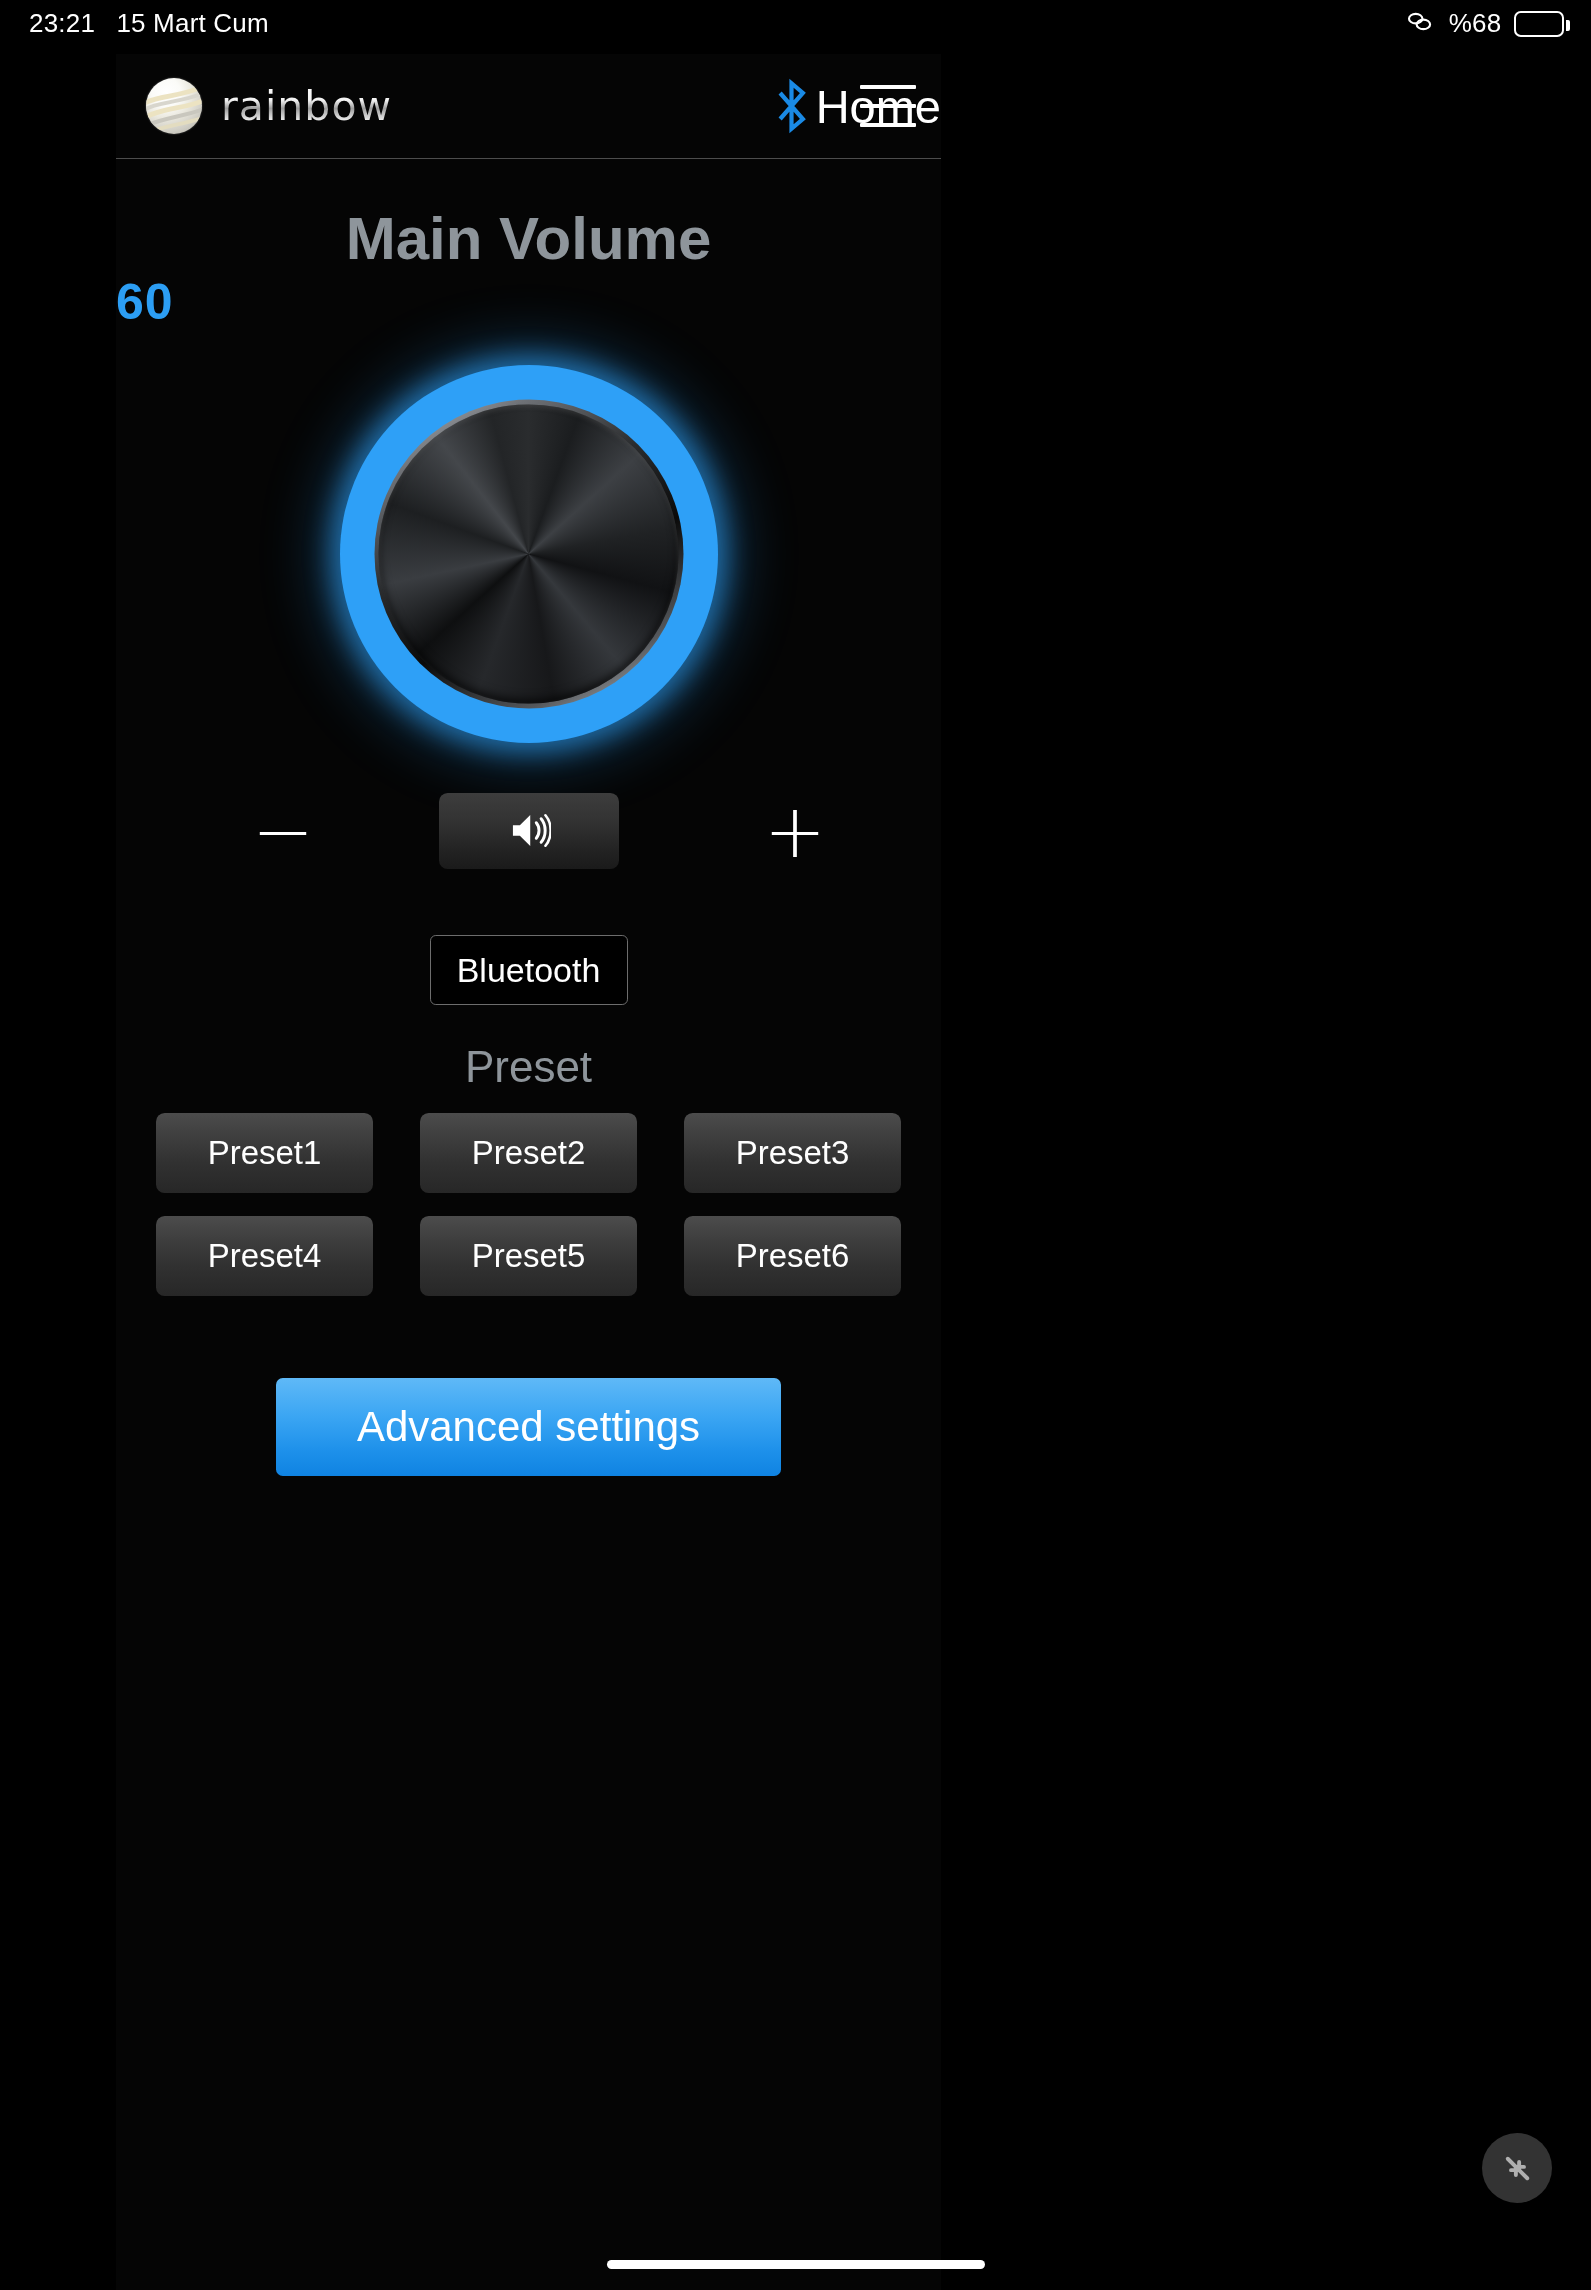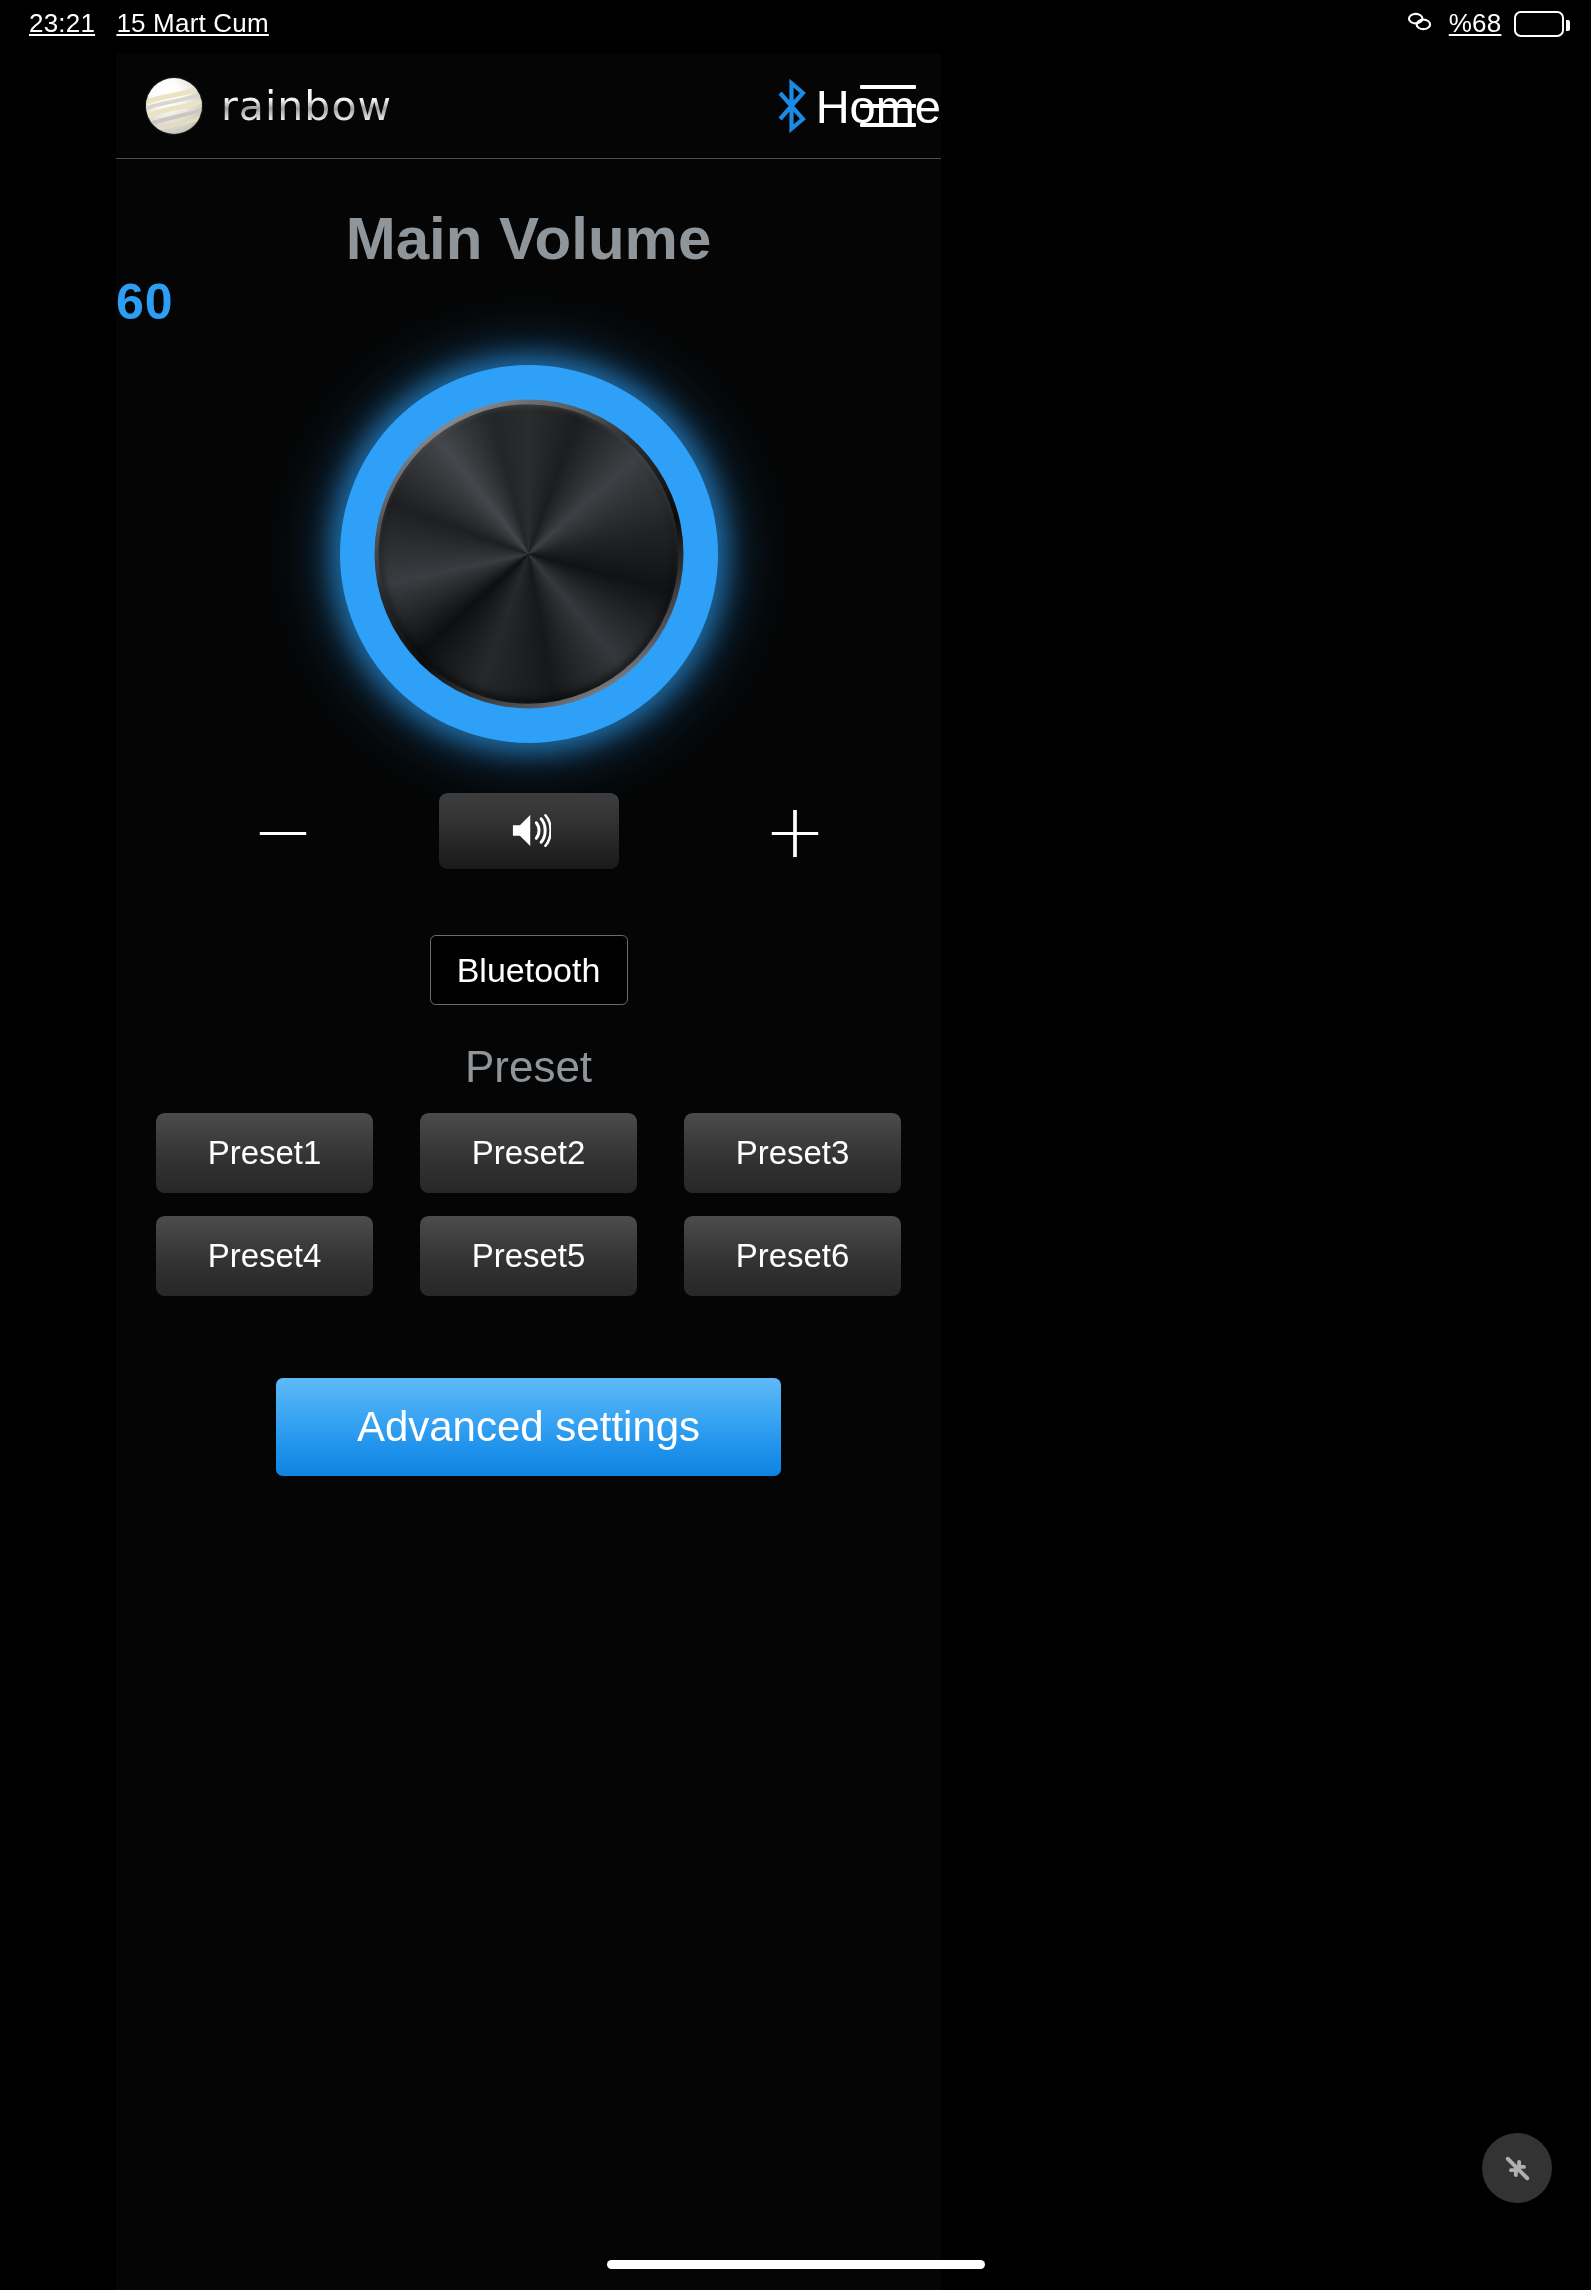--- a/index.html
+++ b/index.html
@@ -13,21 +13,20 @@
   body { position: relative; }
 
   
   .statusbar {
     position: absolute; top: 0; left: 0;
     width: 1591px; height: 47px;
     display: flex; align-items: center;
     justify-content: space-between;
     padding: 0 27px 0 29px;
     color: #ffffff;
-    text-decoration: underline;
   }
   .sb-left { display: flex; align-items: center; gap: 21.3px; }
   .sb-time { font-size: 26px; letter-spacing: 0.2px; }
   .sb-date { font-size: 26px; letter-spacing: 0.2px; }
   .sb-right { display: flex; align-items: center; gap: 12.6px; }
   .sb-batt-text { font-size: 26px; letter-spacing: 0.2px; }
   .battery {
     width: 50px; height: 26px;
     border: 2.9px solid #ffffff; border-radius: 6.8px;
     position: relative; padding: 2.9px;

